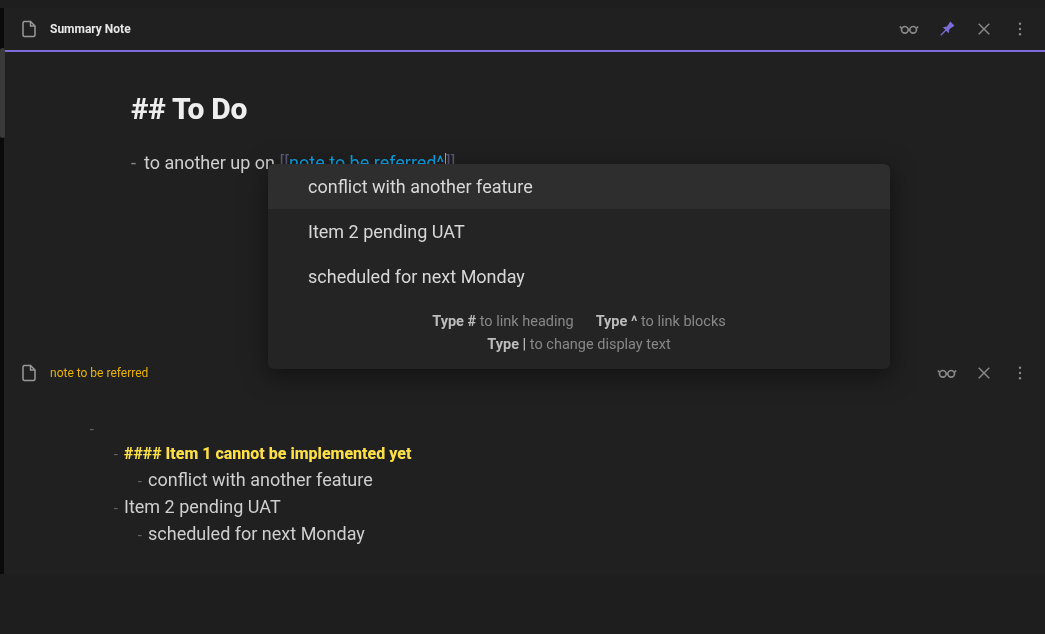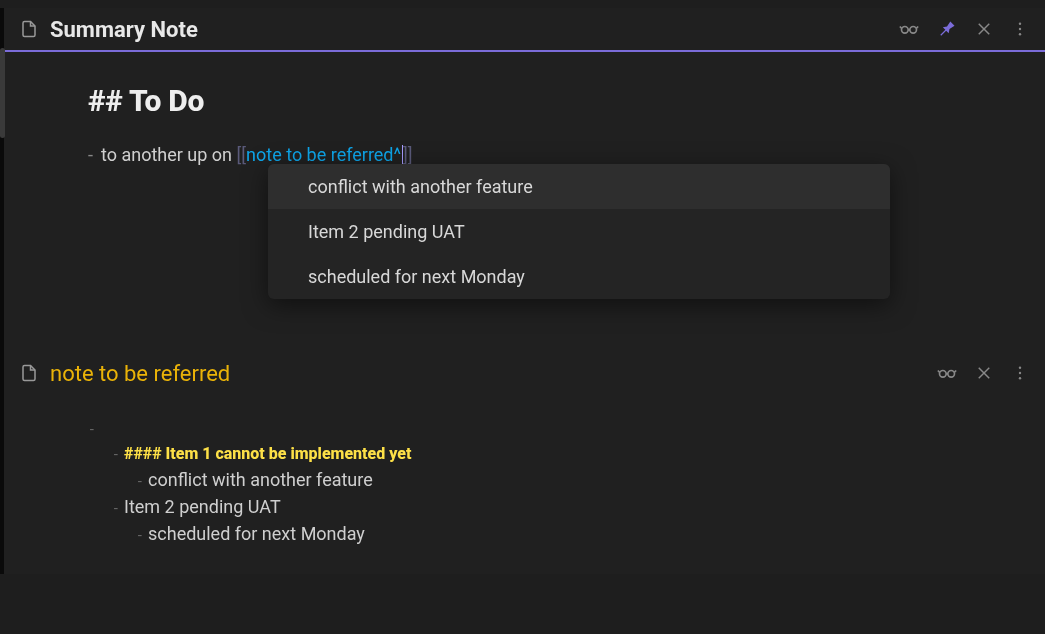--- a/index.html
+++ b/index.html
@@ -32,38 +32,39 @@
 }
 .pane-header.active {
   border-bottom: 2px solid #7b6cd9;
 }
 .pane-header .doc-icon {
   margin-right: 12px;
   color: #999;
 }
 .pane-title {
   font-weight: 700;
-  font-size: 22px;
+  font-size: 12px;
   color: #e8e8e8;
   flex: 1;
 }
 .pane-title.inactive {
   font-weight: 400;
   color: #eab308;
 }
 .pane-actions {
   display: flex;
   gap: 18px;
   align-items: center;
   color: #888;
 }
 .pane-actions .icon { cursor: pointer; }
 .pin-icon.active { color: #7b6cd9; }
 .content {
-  padding: 31px 80px 24px 84px;
+  padding: 39px 80px 24px 84px;
+  margin-left: 43px;
 }
 .heading-line {
   font-size: 30px;
   font-weight: 800;
   color: #eeeeee;
   margin-bottom: 26px;
   letter-spacing: -0.3px;
 }
 .bullet-line {
   font-size: 18px;
@@ -225,20 +226,29 @@
         <span>to another up on </span><span class="link-brackets">[[</span><span class="link-text">note to be referred^</span><span class="cursor"></span><span class="link-brackets">]]</span>
       </span>
     </div>
   </div>
 </div>
 
 <div class="autocomplete">
   <div class="autocomplete-item selected">conflict with another feature</div>
   <div class="autocomplete-item">Item 2 pending UAT</div>
   <div class="autocomplete-item">scheduled for next Monday</div>
+  <div class="autocomplete-hints">
+    <div class="row">
+      <span><b>Type #</b><span> to link heading</span></span>
+      <span><b>Type ^</b><span> to link blocks</span></span>
+    </div>
+    <div>
+      <b>Type |</b><span> to change display text</span>
+    </div>
+  </div>
 </div>
 
 <div class="pane pane2">
   <div class="pane-header">
     <span class="doc-icon">
       <svg width="18" height="18" viewBox="0 0 24 24" fill="none" stroke="currentColor" stroke-width="2">
           <path d="M14 2H6a2 2 0 0 0-2 2v16a2 2 0 0 0 2 2h12a2 2 0 0 0 2-2V8z"></path>
           <polyline points="14 2 14 8 20 8"></polyline>
         </svg>
     </span>

